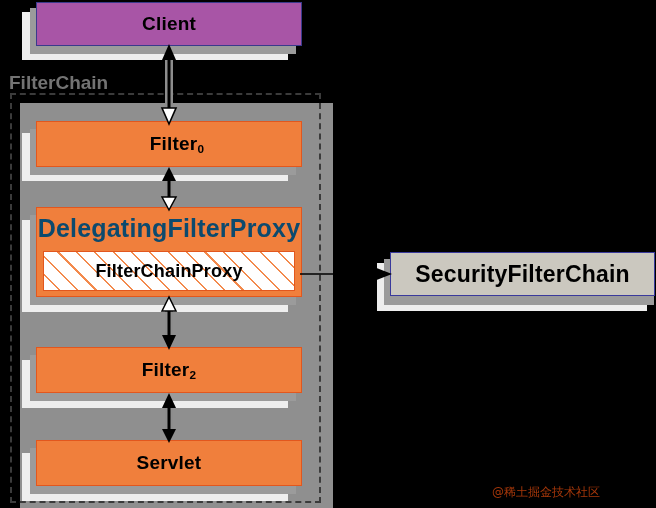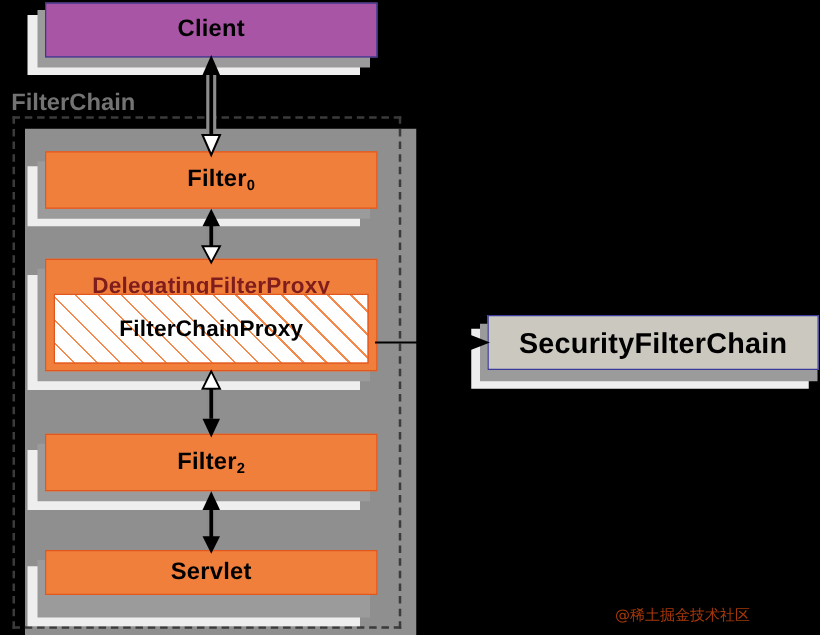--- a/index.html
+++ b/index.html
@@ -58,30 +58,30 @@
     background: #f07f3c;
     border: 1px solid #e2571e;
     display: block;
     padding: 0;
   }
   .proxy-title {
     height: 33px;
     display: flex;
     align-items: center;
     justify-content: center;
-    font-size: 18px;
-    font-weight: bold;
-    color: #7f1d1d;
+    font-size: 25px;
+    font-weight: bold;
+    color: #0c4a6e;
   }
   .proxy-inner {
     position: absolute;
     left: 6px;
     right: 6px;
     bottom: 5px;
-    height: 56px;
+    height: 40px;
     box-sizing: border-box;
     border: 1px solid #e2571e;
     background:
       repeating-linear-gradient(
         45deg,
         #ffffff 0px,
         #ffffff 10px,
         #f38a4d 10px,
         #f38a4d 11.5px,
         #ffffff 11.5px,
@@ -179,21 +179,21 @@
   </div>
 
   <div class="shadow-outer" style="left:22px; top:360px; width:266px; height:48px;"></div>
   <div class="shadow-mid" style="left:30px; top:355px; width:266px; height:46px;"></div>
   <div class="node filter-box" style="left:36px; top:347px; width:266px; height:46px;">
     <span><span>Filter</span><sub>2</sub></span>
   </div>
 
   <div class="shadow-outer" style="left:22px; top:453px; width:266px; height:48px;"></div>
   <div class="shadow-mid" style="left:30px; top:448px; width:266px; height:46px;"></div>
-  <div class="node filter-box" style="left:36px; top:440px; width:266px; height:36px;">
+  <div class="node filter-box" style="left:36px; top:440px; width:266px; height:46px;">
     <span>Servlet</span>
   </div>
 
   <div class="shadow-outer" style="left:377px; top:263px; width:270px; height:48px;"></div>
   <div class="shadow-mid" style="left:384px; top:259px; width:270px; height:46px;"></div>
   <div class="node sfc-box" style="left:390px; top:252px; width:265px; height:44px;">
     <span>SecurityFilterChain</span>
   </div>
 
   <div class="conn" style="left:156px; top:44px; width:26px; height:80px;">

